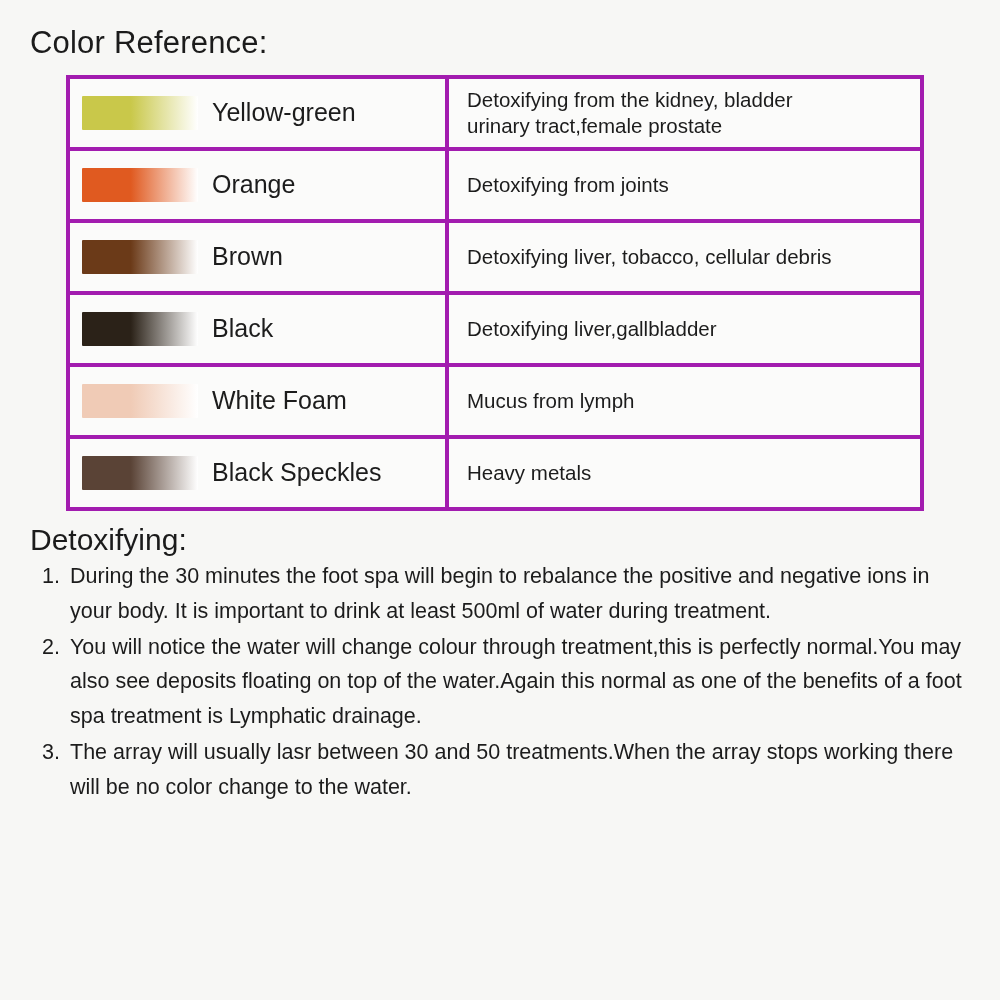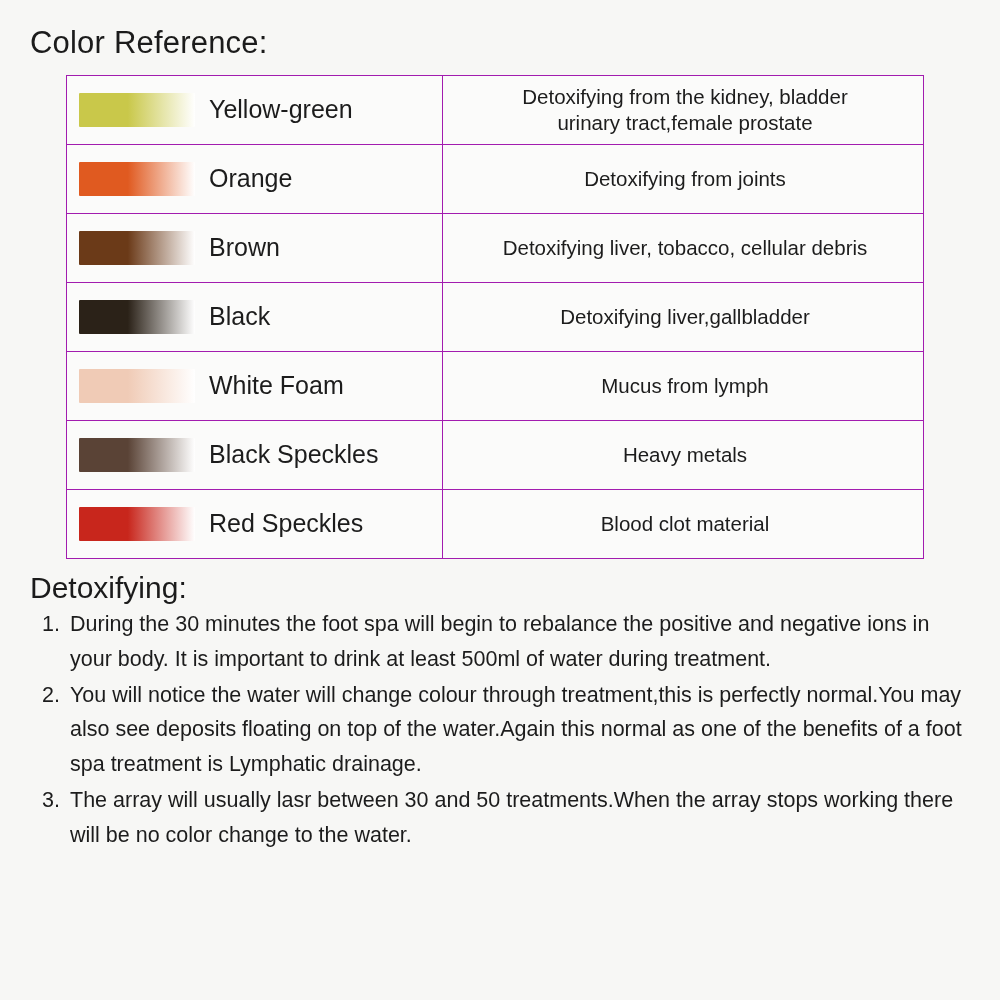--- a/index.html
+++ b/index.html
@@ -29,33 +29,32 @@
     color: #1b1b1b;
     margin: 0 0 14px 0;
   }
   .color-table {
     border-collapse: collapse;
     width: 858px;
     margin-left: 36px;
     table-layout: fixed;
   }
   .color-table td {
-    border: 1px solid #a21caf;
+    border: 4px solid #a21caf;
     padding: 0;
     vertical-align: middle;
     background: #fbfbfa;
   }
   .cell-left {
     width: 363px;
     height: 60px;
     padding: 4px 0 4px 12px !important;
   }
   .cell-right {
     padding: 4px 14px 4px 18px !important;
-    text-align: center;
   }
   .swatch-row {
     display: flex;
     align-items: center;
     gap: 14px;
   }
   .swatch {
     width: 116px;
     height: 34px;
     flex: 0 0 auto;
@@ -185,31 +184,20 @@
           <div class="swatch-row">
             <span class="swatch" style="background: linear-gradient(to right, rgb(90, 67, 54) 0%, rgb(90, 67, 54) 42%, rgb(255, 255, 255) 100%);"></span>
             <span class="swatch-label">Black Speckles</span>
           </div>
         </td>
         <td class="cell-right">
           <div class="desc">Heavy metals</div>
         </td>
       </tr>
 
-      <tr>
-        <td class="cell-left">
-          <div class="swatch-row">
-            <span class="swatch" style="background: linear-gradient(to right, rgb(200, 38, 28) 0%, rgb(200, 38, 28) 42%, rgb(255, 255, 255) 100%);"></span>
-            <span class="swatch-label">Red Speckles</span>
-          </div>
-        </td>
-        <td class="cell-right">
-          <div class="desc">Blood clot material</div>
-        </td>
-      </tr>
 
     </tbody>
   </table>
 
   <h2 class="explanation-title">Detoxifying:</h2>
 
   <ol class="explanation-list">
     <li>During the 30 minutes the foot spa will begin to rebalance the positive and negative ions in your body. It is important to drink at least 500ml of water during treatment.</li>
     <li>You will notice the water will change colour through treatment,this is perfectly normal.You may also see deposits floating on top of the water.Again this normal as one of the benefits of a foot spa treatment is Lymphatic drainage.</li>
     <li>The array will usually lasr between 30 and 50 treatments.When the array stops working there will be no color change to the water.</li>

